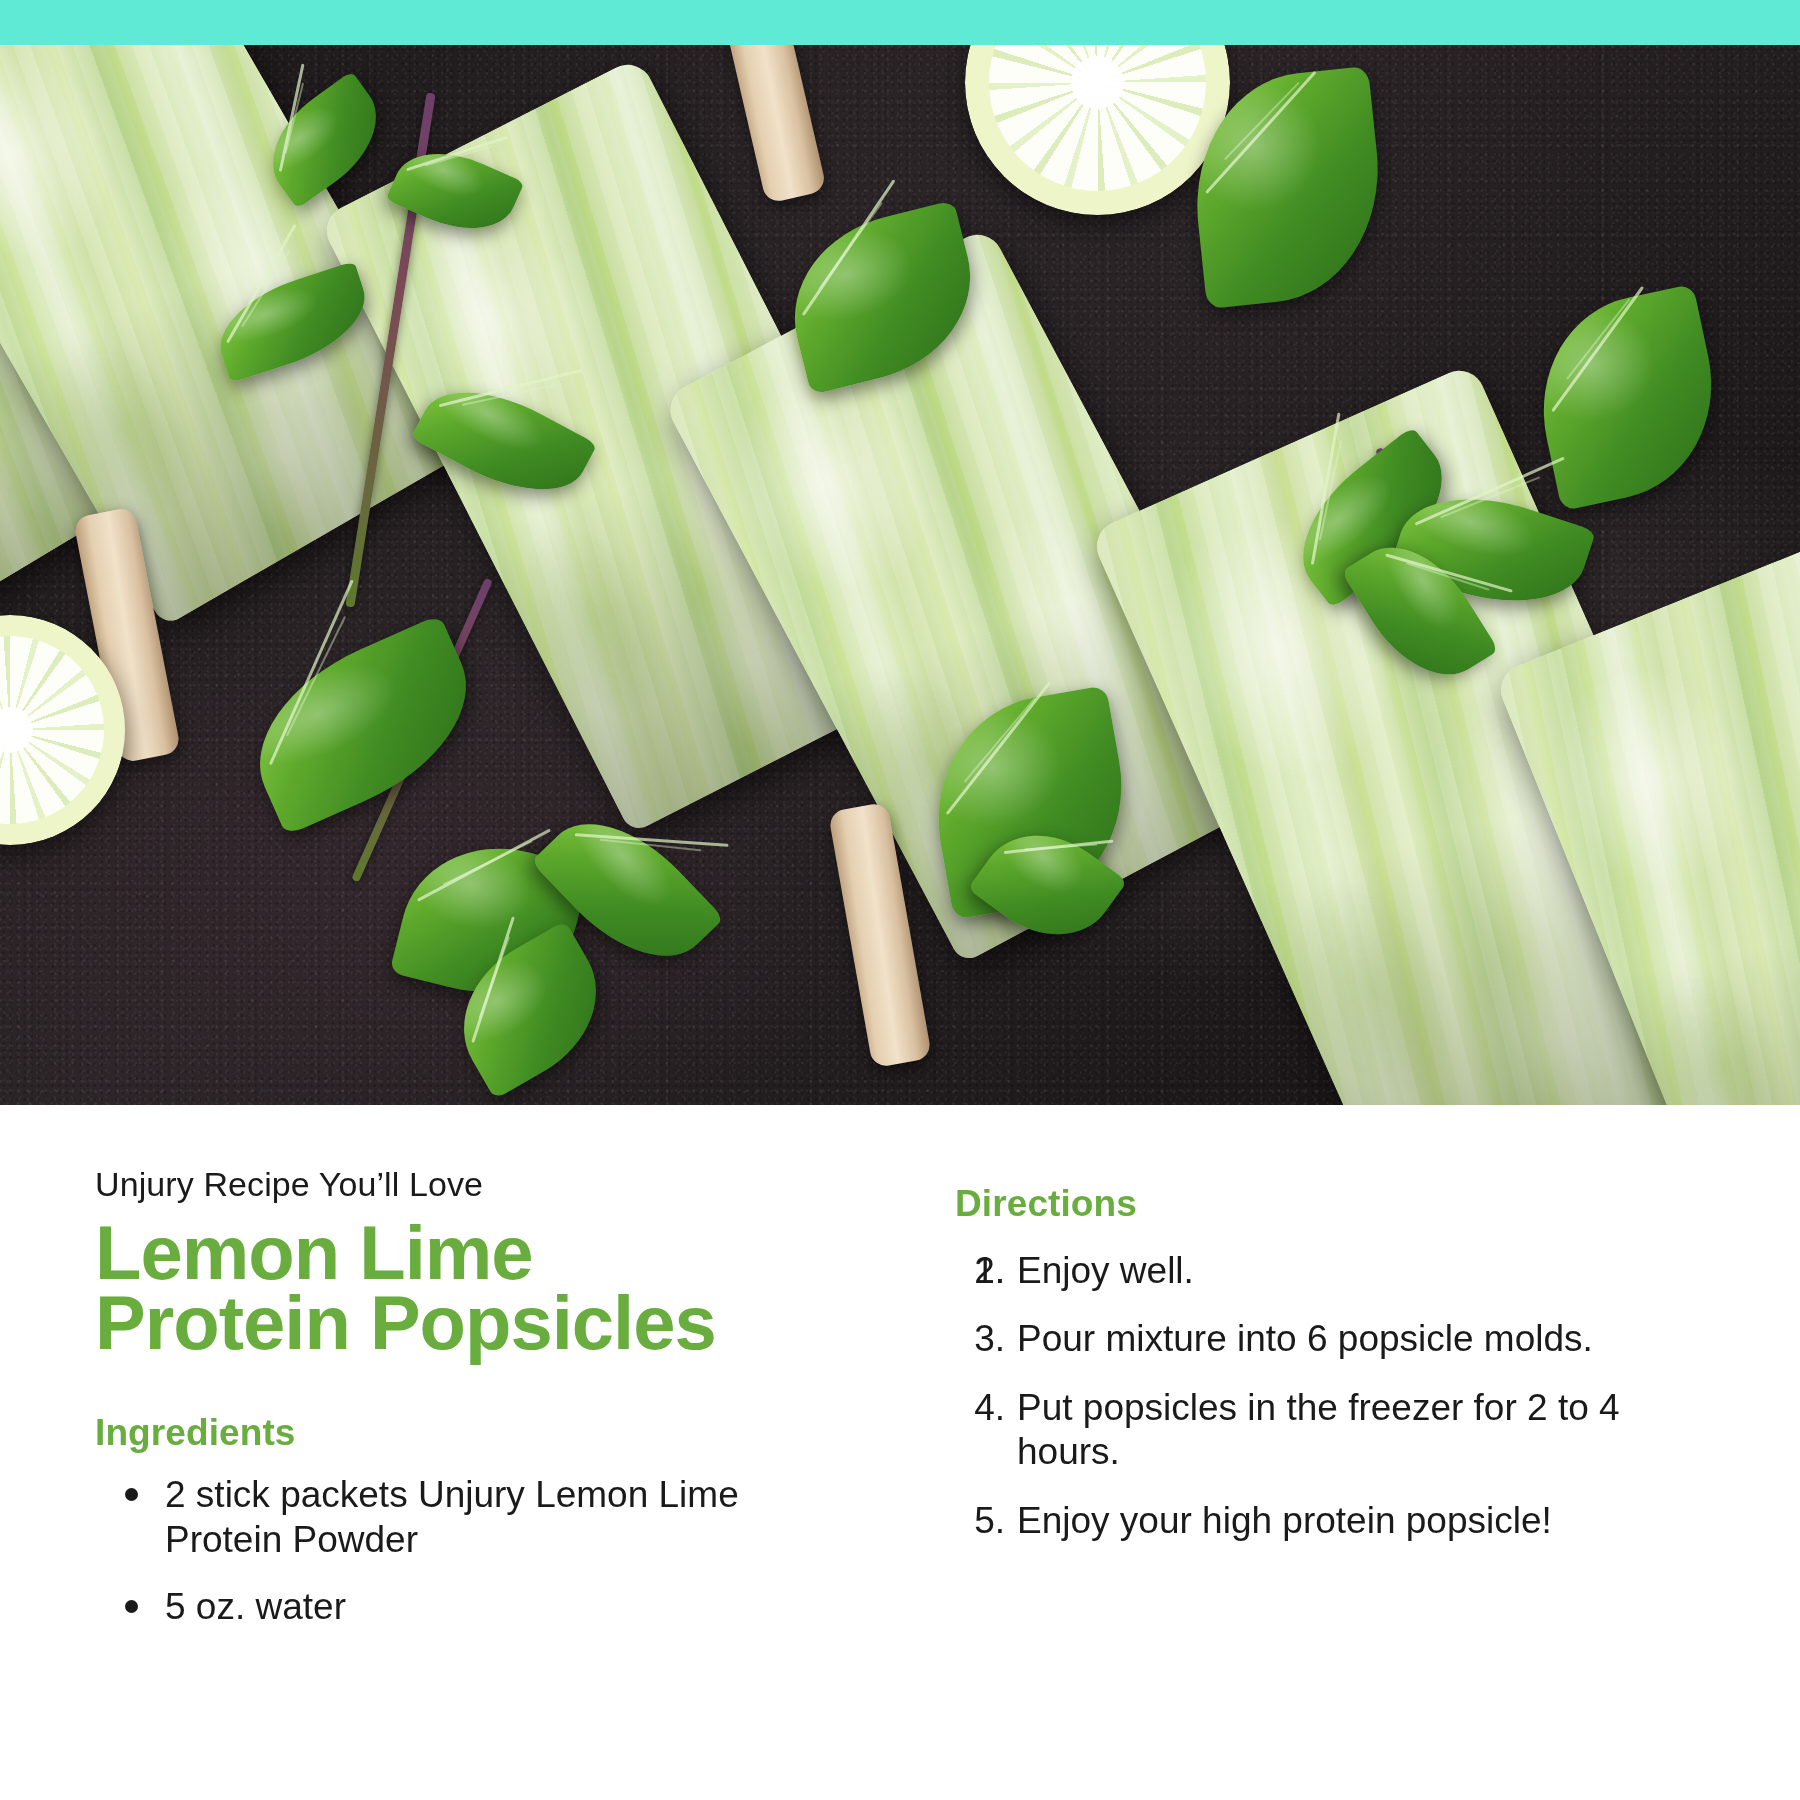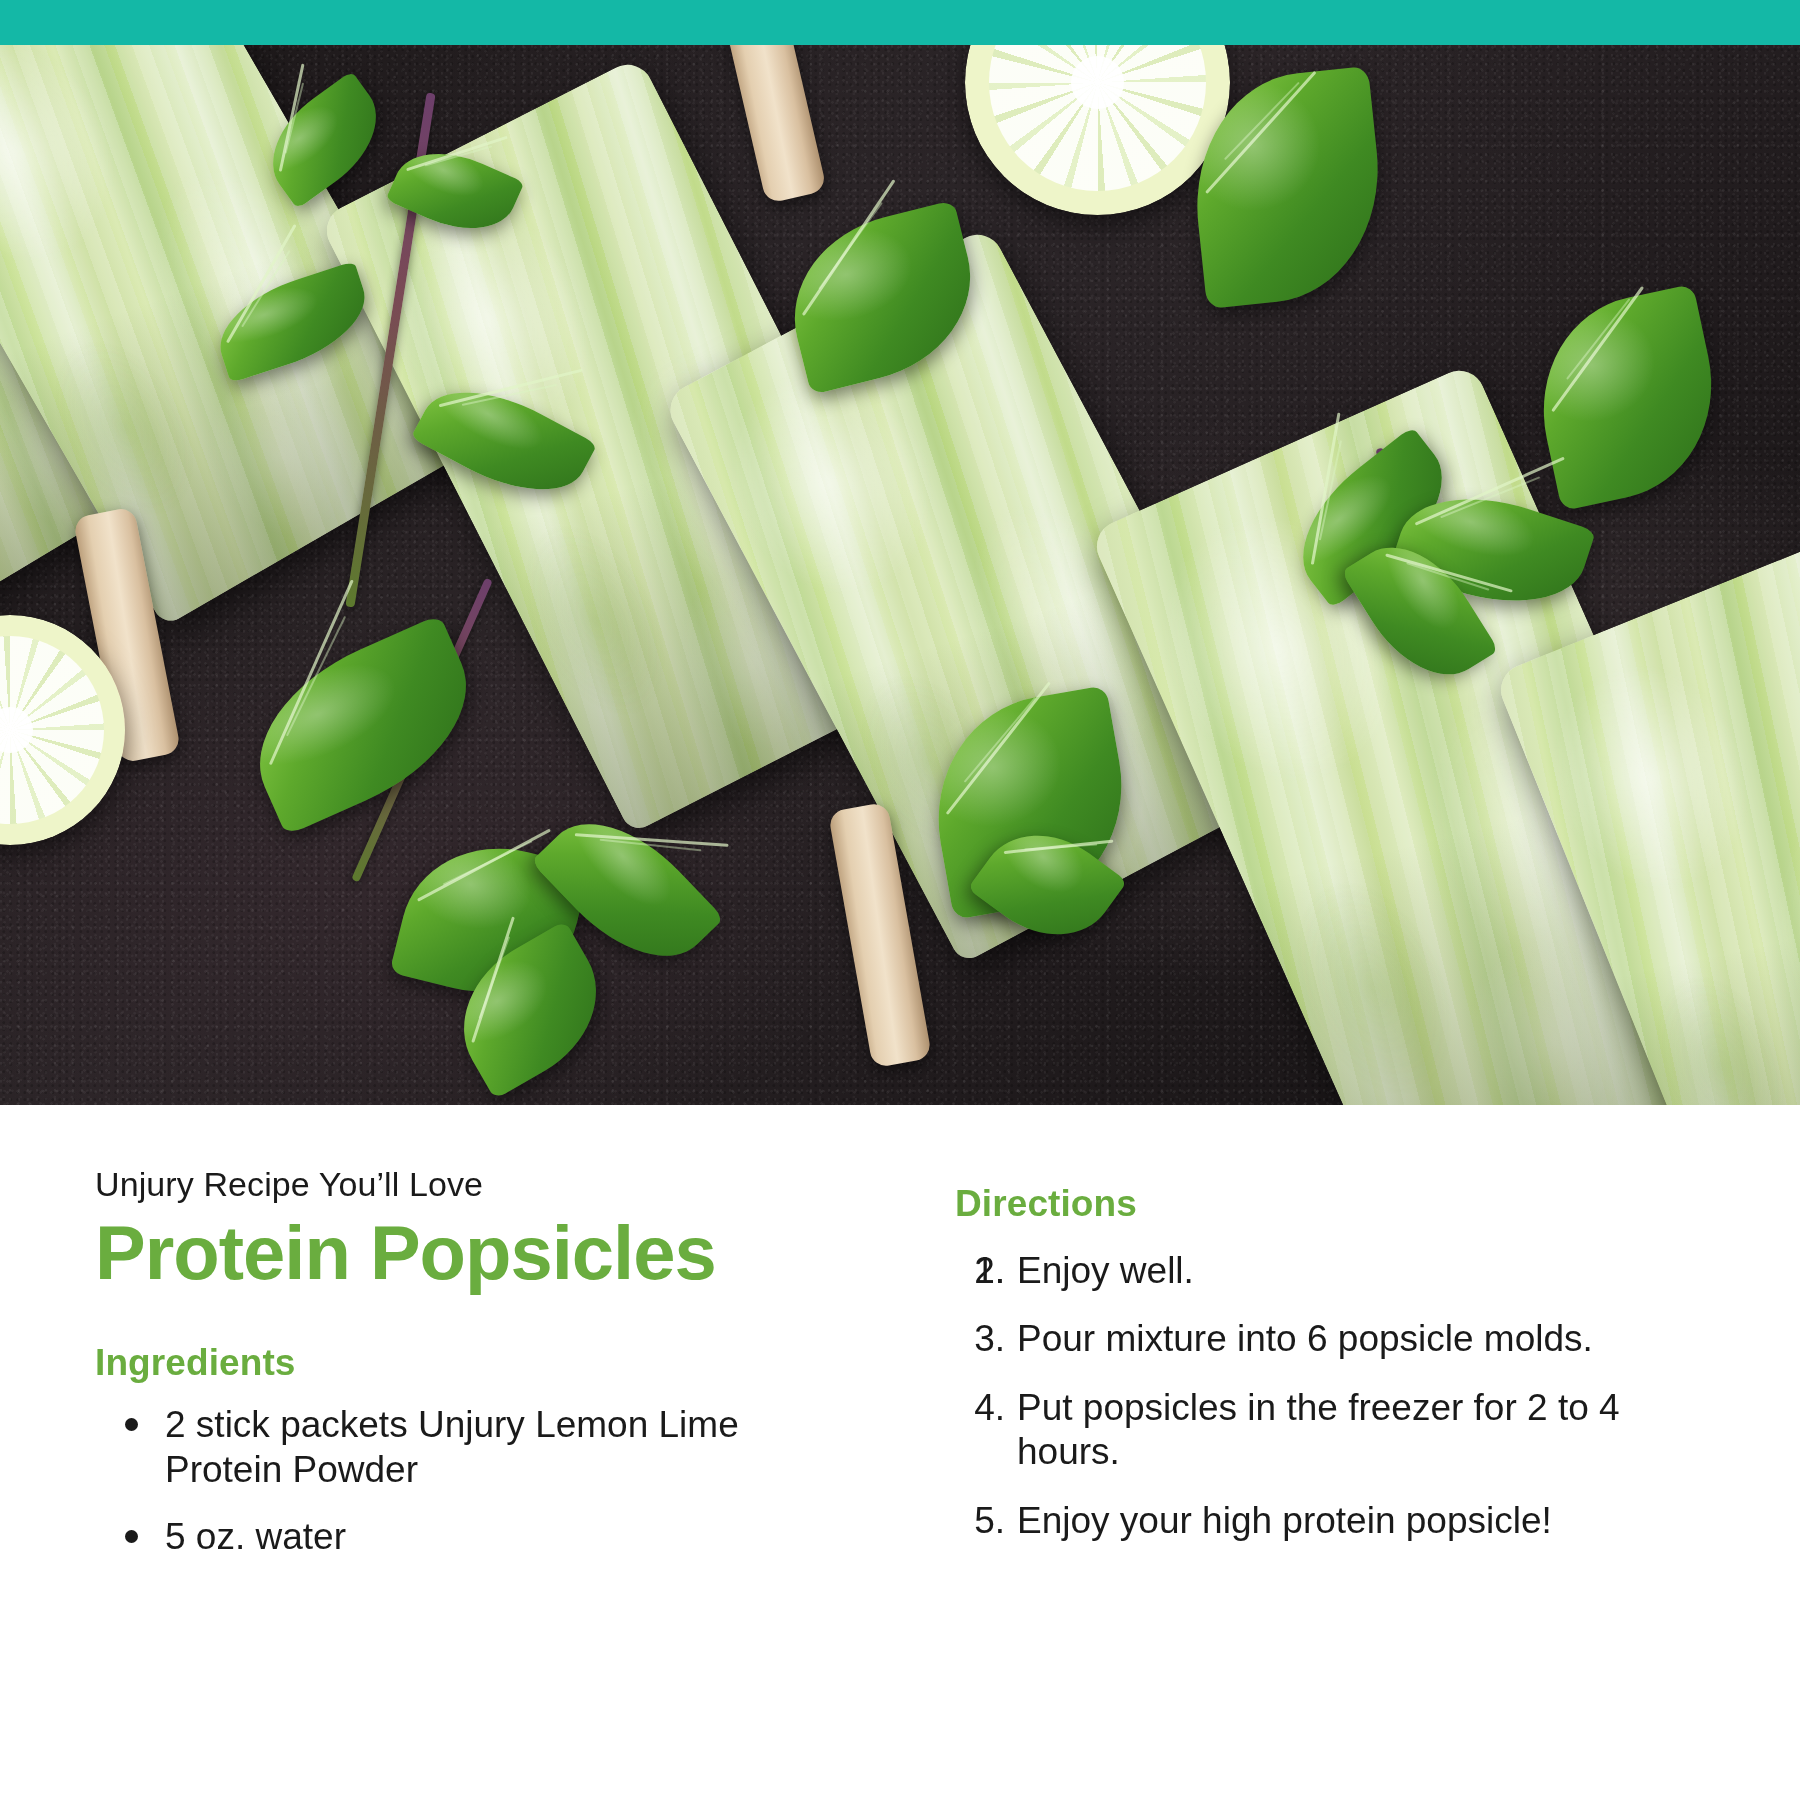--- a/index.html
+++ b/index.html
@@ -2,21 +2,21 @@
 <html><head>
 <meta charset="utf-8">
 <style>
   html,body{margin:0;padding:0;}
   body{
     width:1800px;height:1800px;
     background:#ffffff;
     font-family:"Liberation Sans", sans-serif;
     overflow:hidden;
   }
-  .card{position:relative;width:1800px;height:1800px;background:#14b8a6;}
+  .card{position:relative;width:1800px;height:1800px;background:#5eead4;}
 
   
   .photo{
     position:absolute;left:0;top:45px;width:1800px;height:1060px;
     overflow:hidden;
     background:#241f20;
   }
   
   .slate{
     position:absolute;inset:0;
@@ -298,20 +298,21 @@
         <div class="vein2"></div>
         <div class="hl"></div>
       </div>
   </div>
 
   <div class="content">
 
     <div class="col-left">
       <p class="eyebrow">Unjury Recipe You’ll Love</p>
       <h1 class="title">
+        <span>Lemon Lime</span>
         <span>Protein Popsicles</span>
       </h1>
 
       <h2 class="sec-head ing-head">Ingredients</h2>
       <ul class="ing">
         <li>
           <span class="bul"></span>
           <span>2 stick packets Unjury Lemon Lime Protein Powder</span>
         </li>
         <li>

